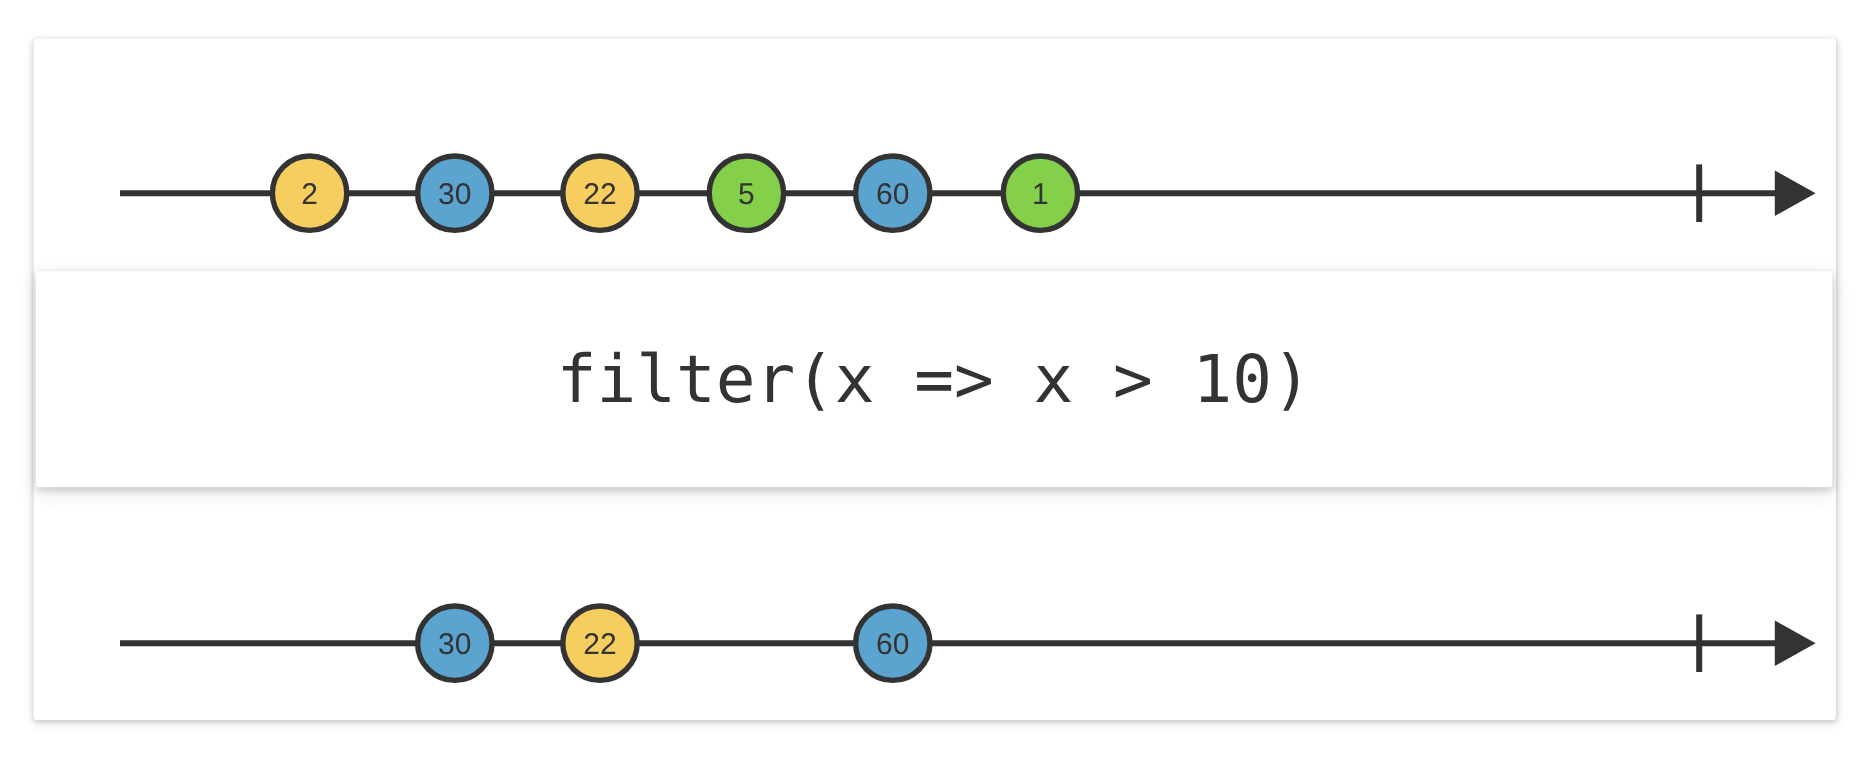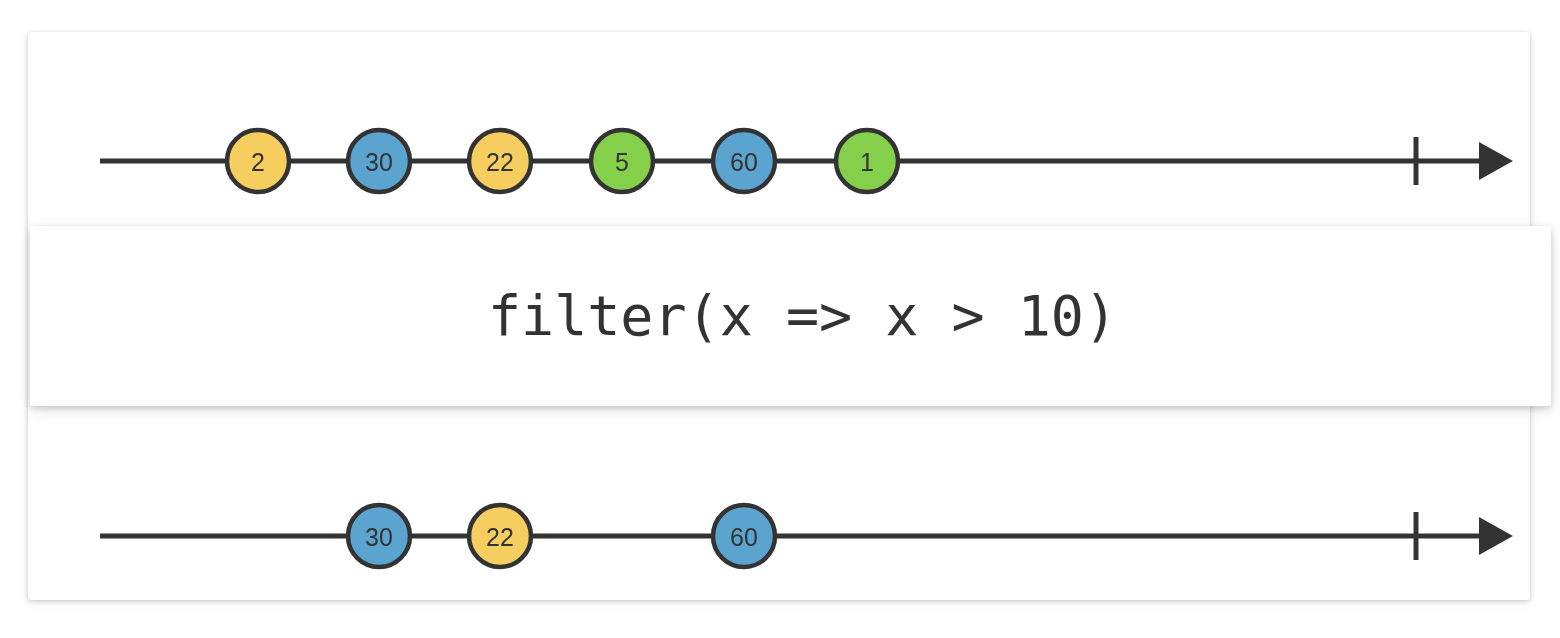--- a/index.html
+++ b/index.html
@@ -40,21 +40,20 @@
     top: 226px;
     width: 1497px;
     height: 180px;
     background: #ffffff;
     border-radius: 2px;
     box-shadow: 0 2px 6px rgba(0,0,0,0.17), 0 5px 16px rgba(0,0,0,0.10);
     display: flex;
     align-items: center;
     justify-content: center;
     z-index: 5;
-    padding-left: 24px;
   }
 
   .operator-label {
     font-family: "DejaVu Sans Mono", "Liberation Mono", monospace;
     font-size: 55px;
     line-height: 1;
     color: #333333;
     letter-spacing: 0px;
     white-space: pre;
     user-select: none;

